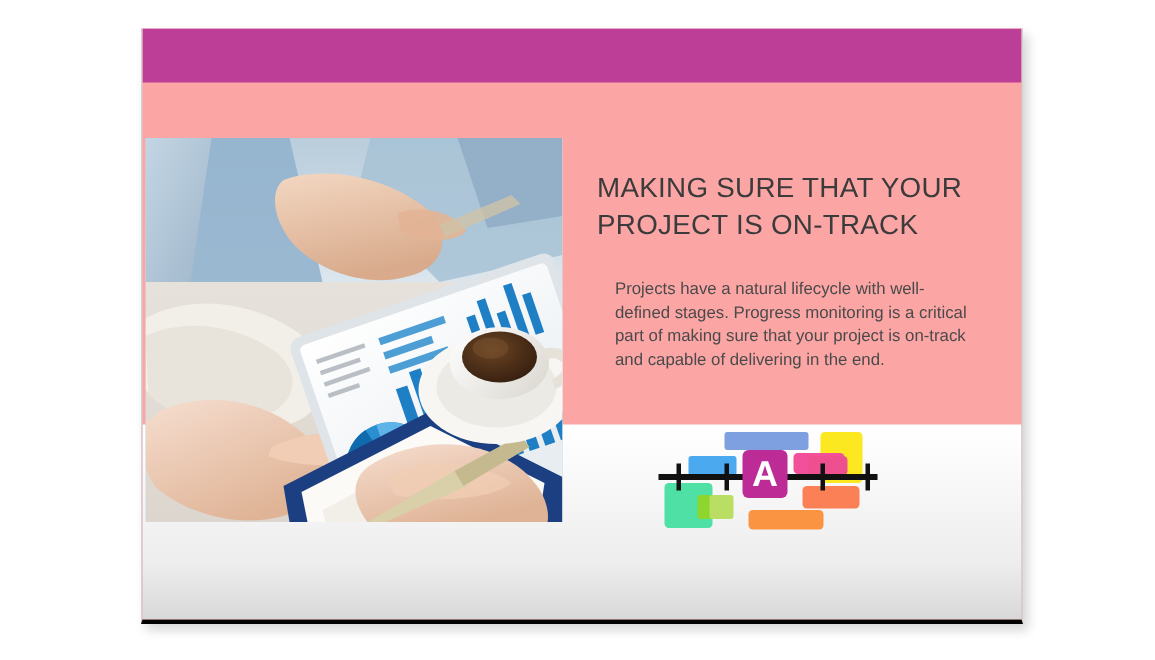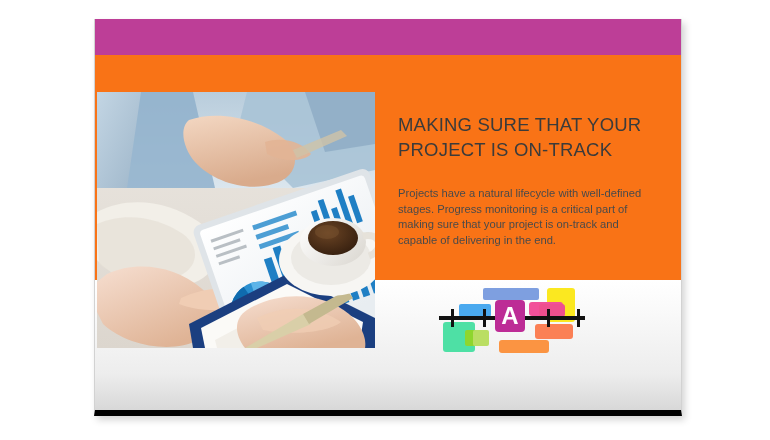--- a/index.html
+++ b/index.html
@@ -22,24 +22,24 @@
     width: 770px;
     height: 440px;
     background: #ffffff;
   }
   .slide {
     position: absolute;
     left: 94px;
     top: 19px;
     width: 588px;
     height: 397px;
-    background: #f97316;
+    background: #fca5a5;
     border-left: 1px solid #d2d2d2;
     border-right: 1px solid #d2d2d2;
-    border-bottom: 6px solid #000000;
+    border-bottom: 3px solid #000000;
     box-sizing: border-box;
     box-shadow: 3px 4px 7px rgba(0,0,0,0.17);
     overflow: hidden;
   }
   
   .slide-gradient {
     position: absolute;
     left: 0; right: 0; bottom: 0;
     height: 130px;
     background: linear-gradient(to bottom, #ffffff 0%, #fbfbfb 18%, #ededed 72%, #d8d8d8 100%);
@@ -78,21 +78,21 @@
   .slide-title {
     font-size: 18.5px;
     line-height: 25px;
     color: #3b3b3b;
     letter-spacing: 0.2px;
     font-weight: 400;
     margin: 0;
     white-space: pre-line;
   }
   .slide-body {
-    margin: 0;
+    margin: 12px;
     margin-top: 24px;
     font-size: 11.2px;
     line-height: 15.6px;
     color: #4a4a4a;
   }
 
   
   .gantt {
     position: absolute;
     left: 340px;

